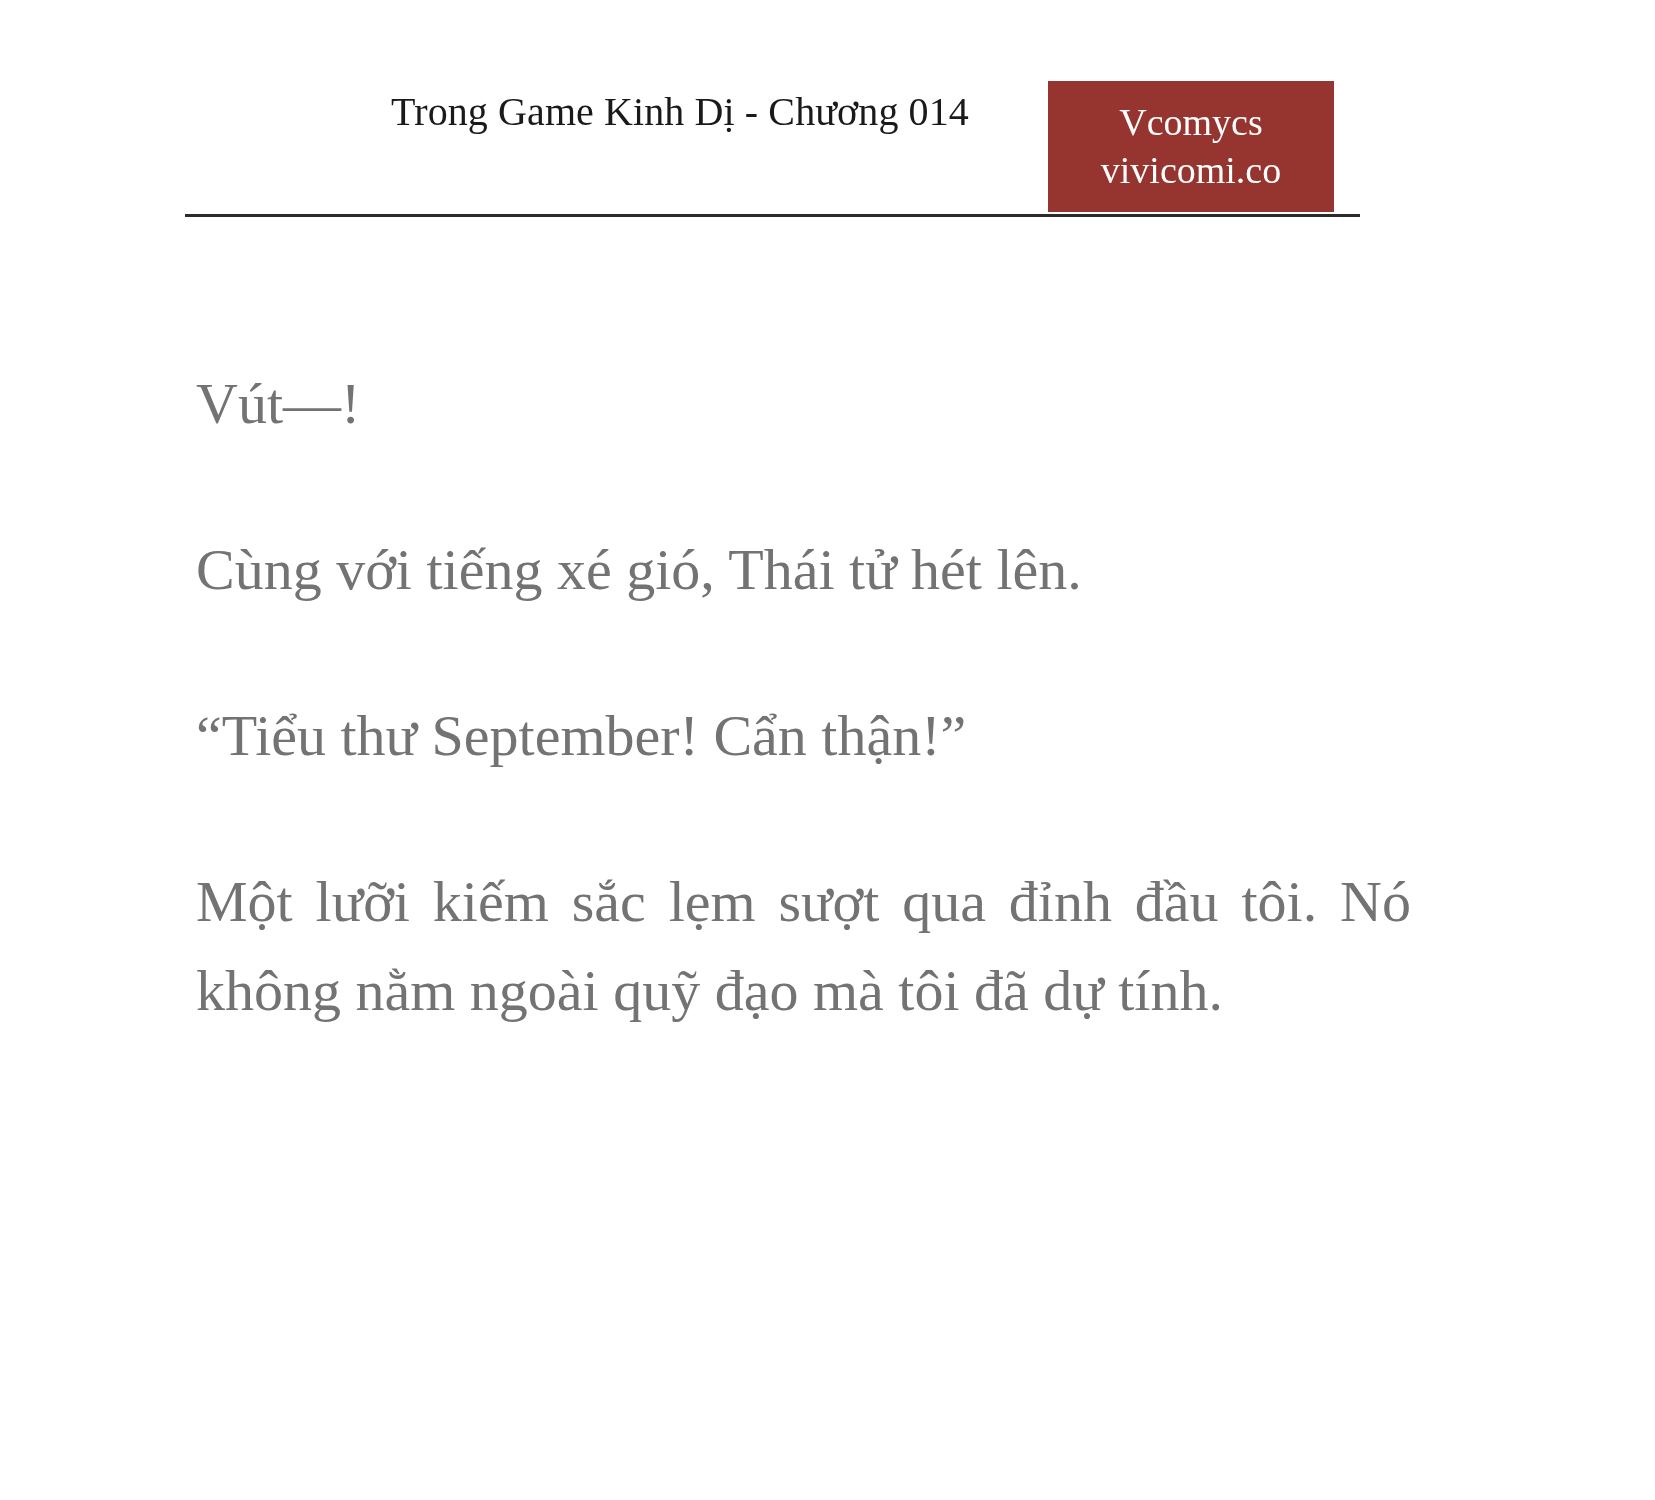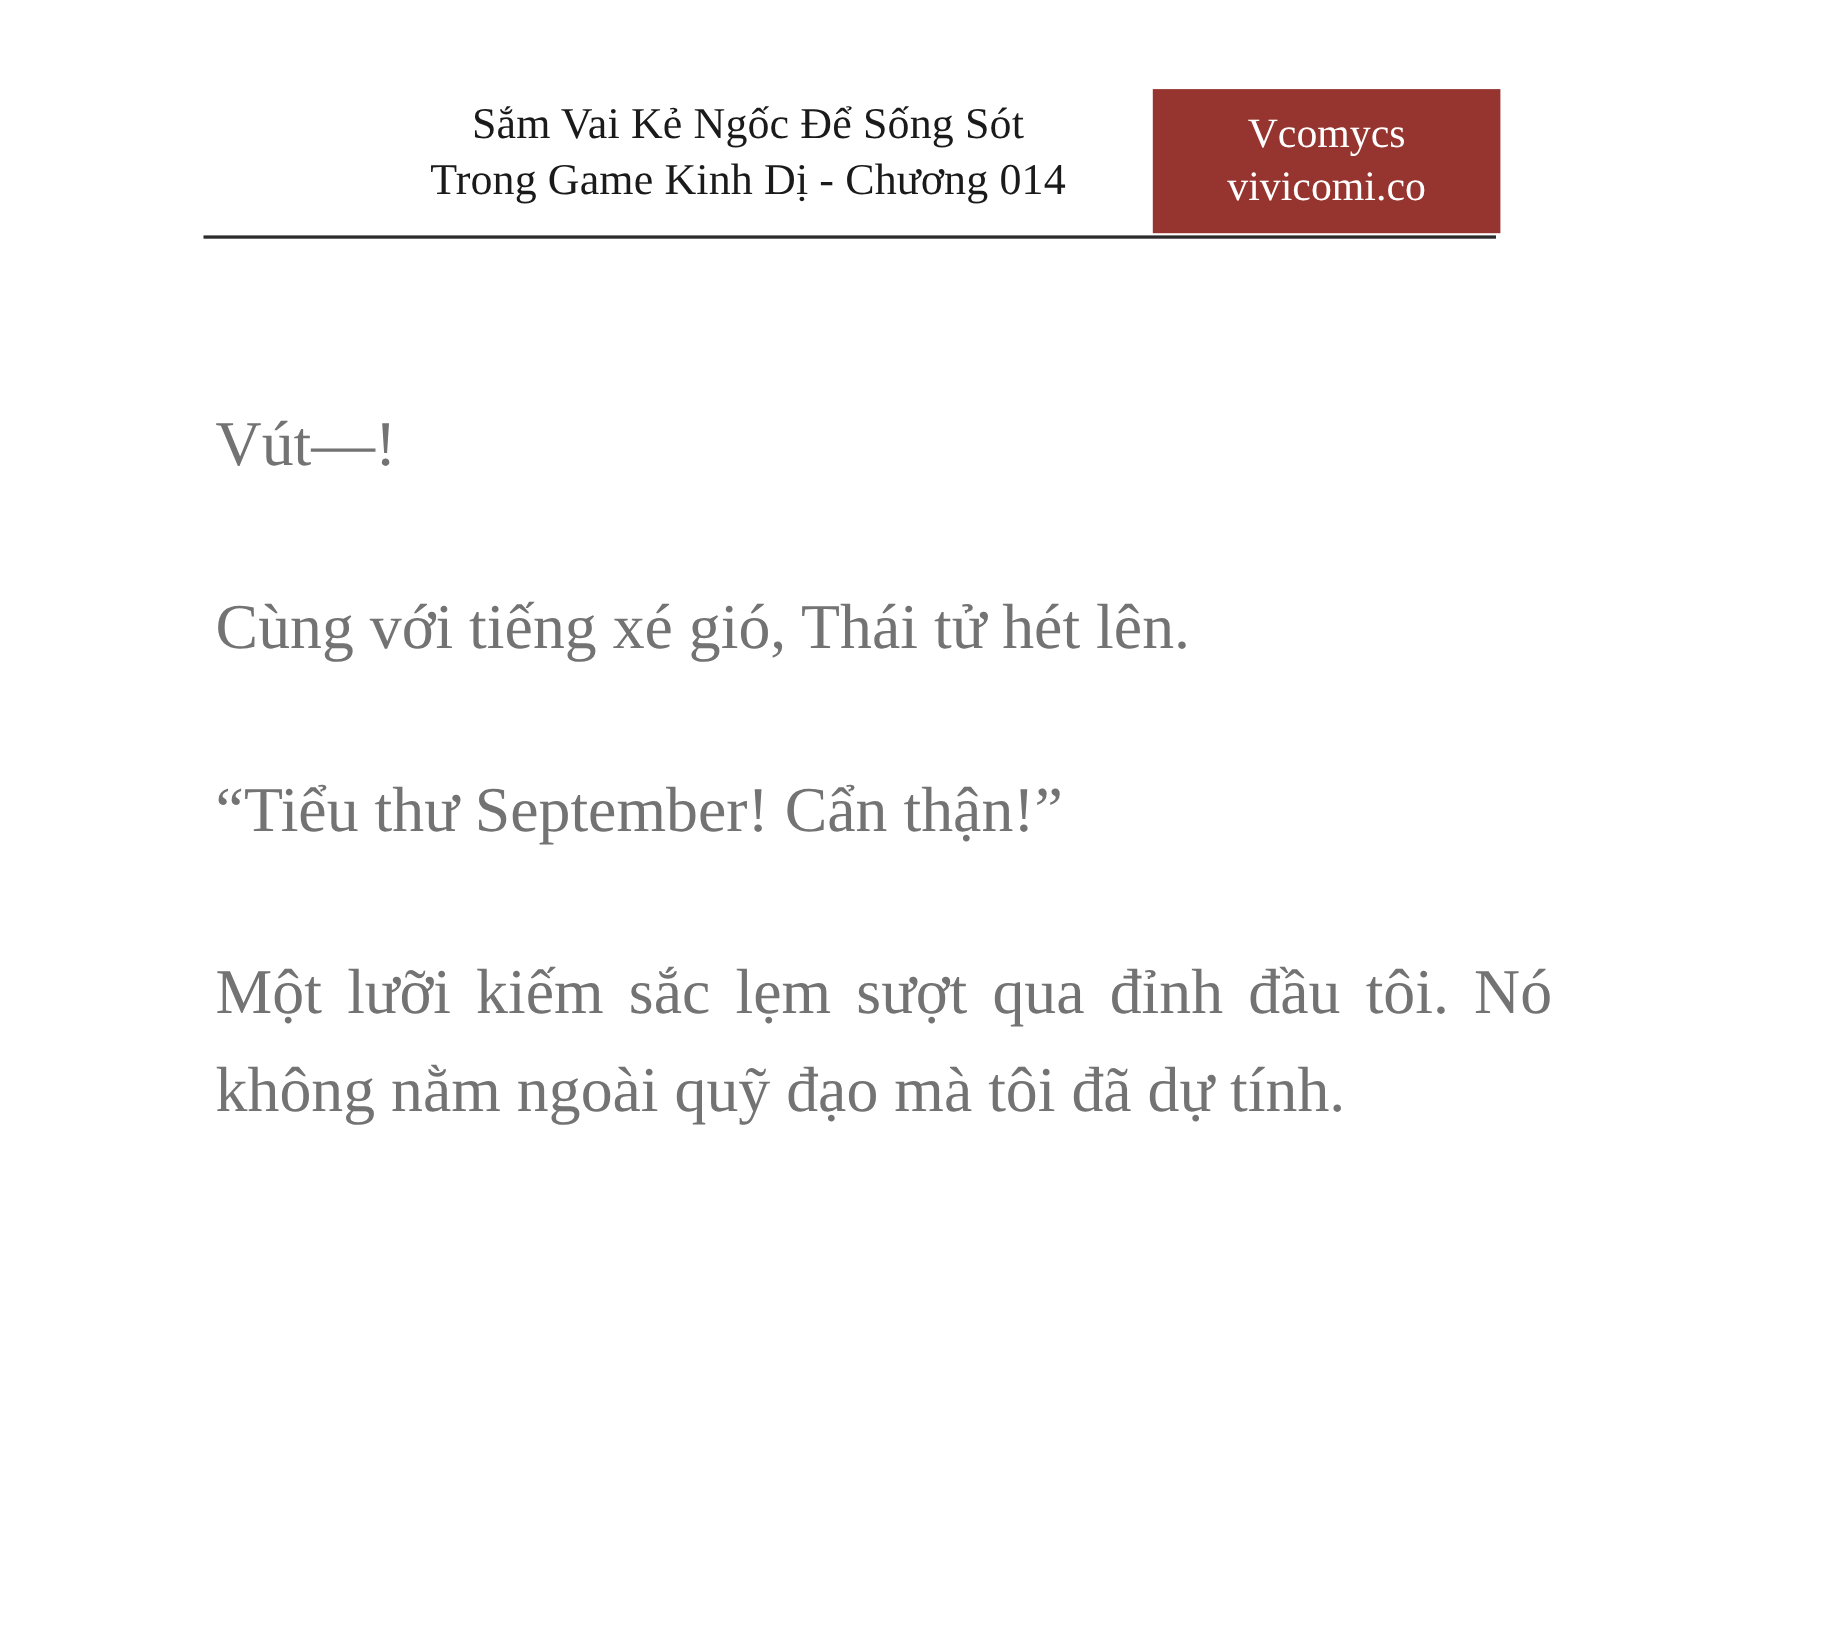--- a/index.html
+++ b/index.html
@@ -56,21 +56,21 @@
     left: 185px;
     top: 128px;
     width: 1175px;
     height: 3px;
     background: #2b2b2b;
   }
   .brand-box {
     position: absolute;
     left: 1048px;
     top: -5px;
-    width: 316px;
+    width: 286px;
     height: 131px;
     background: #96352f;
     color: #ffffff;
     display: flex;
     flex-direction: column;
     align-items: center;
     justify-content: center;
     line-height: 1.25;
   }
   .brand-box .brand-line {
@@ -103,21 +103,20 @@
 </style>
 </head>
 <body>
 
 <div class="page">
 
   <div class="header">
     <div class="header-inner">
 
       <div class="header-title">
-        <span class="line">Sắm Vai Kẻ Ngốc Để Sống Sót</span>
         <span class="line">Trong Game Kinh Dị - Chương 014</span>
       </div>
 
       <div class="brand-box">
         <span class="brand-line">Vcomycs</span>
         <span class="brand-line">vivicomi.co</span>
       </div>
 
       <div class="header-rule"></div>
     </div>

